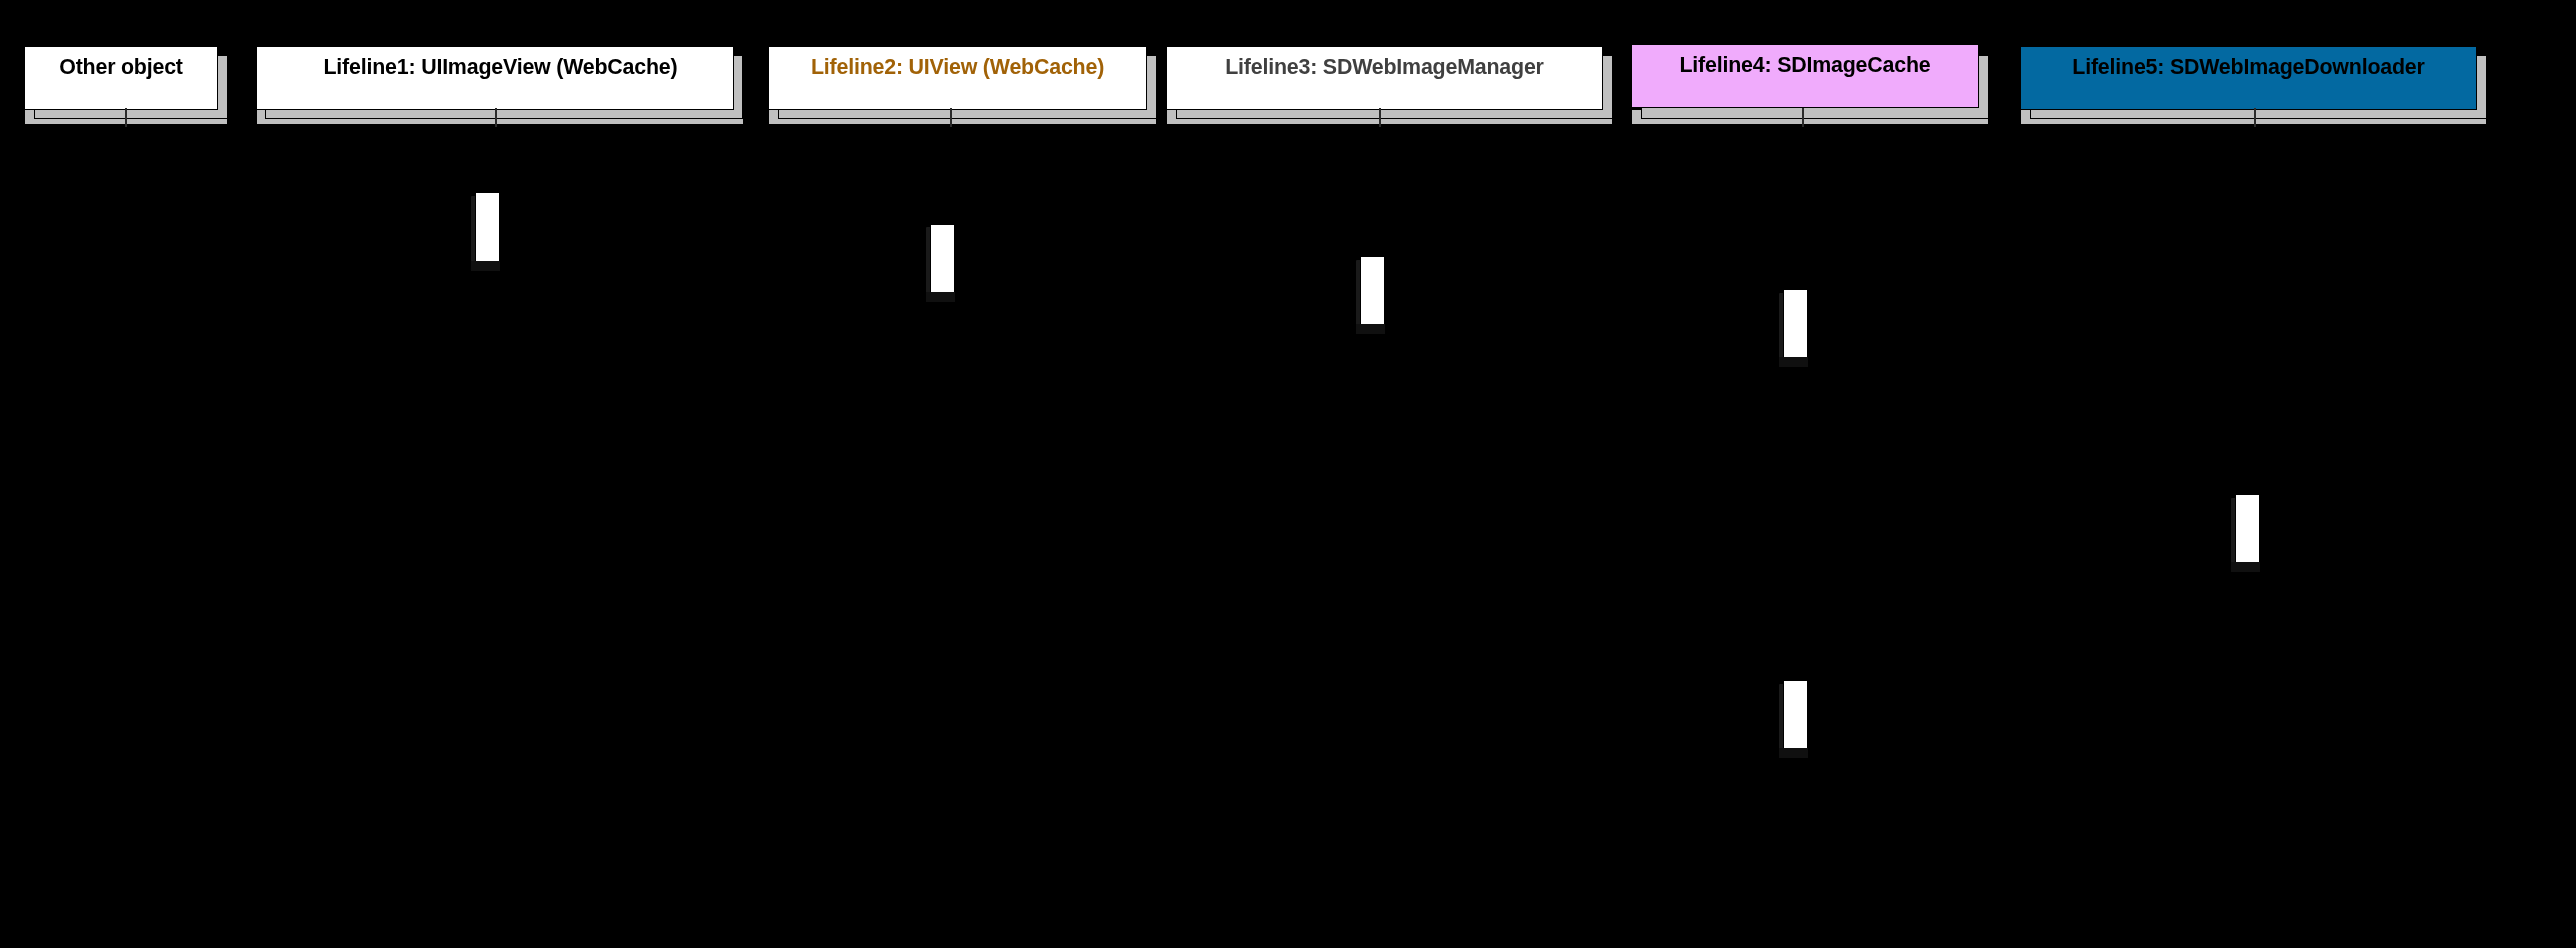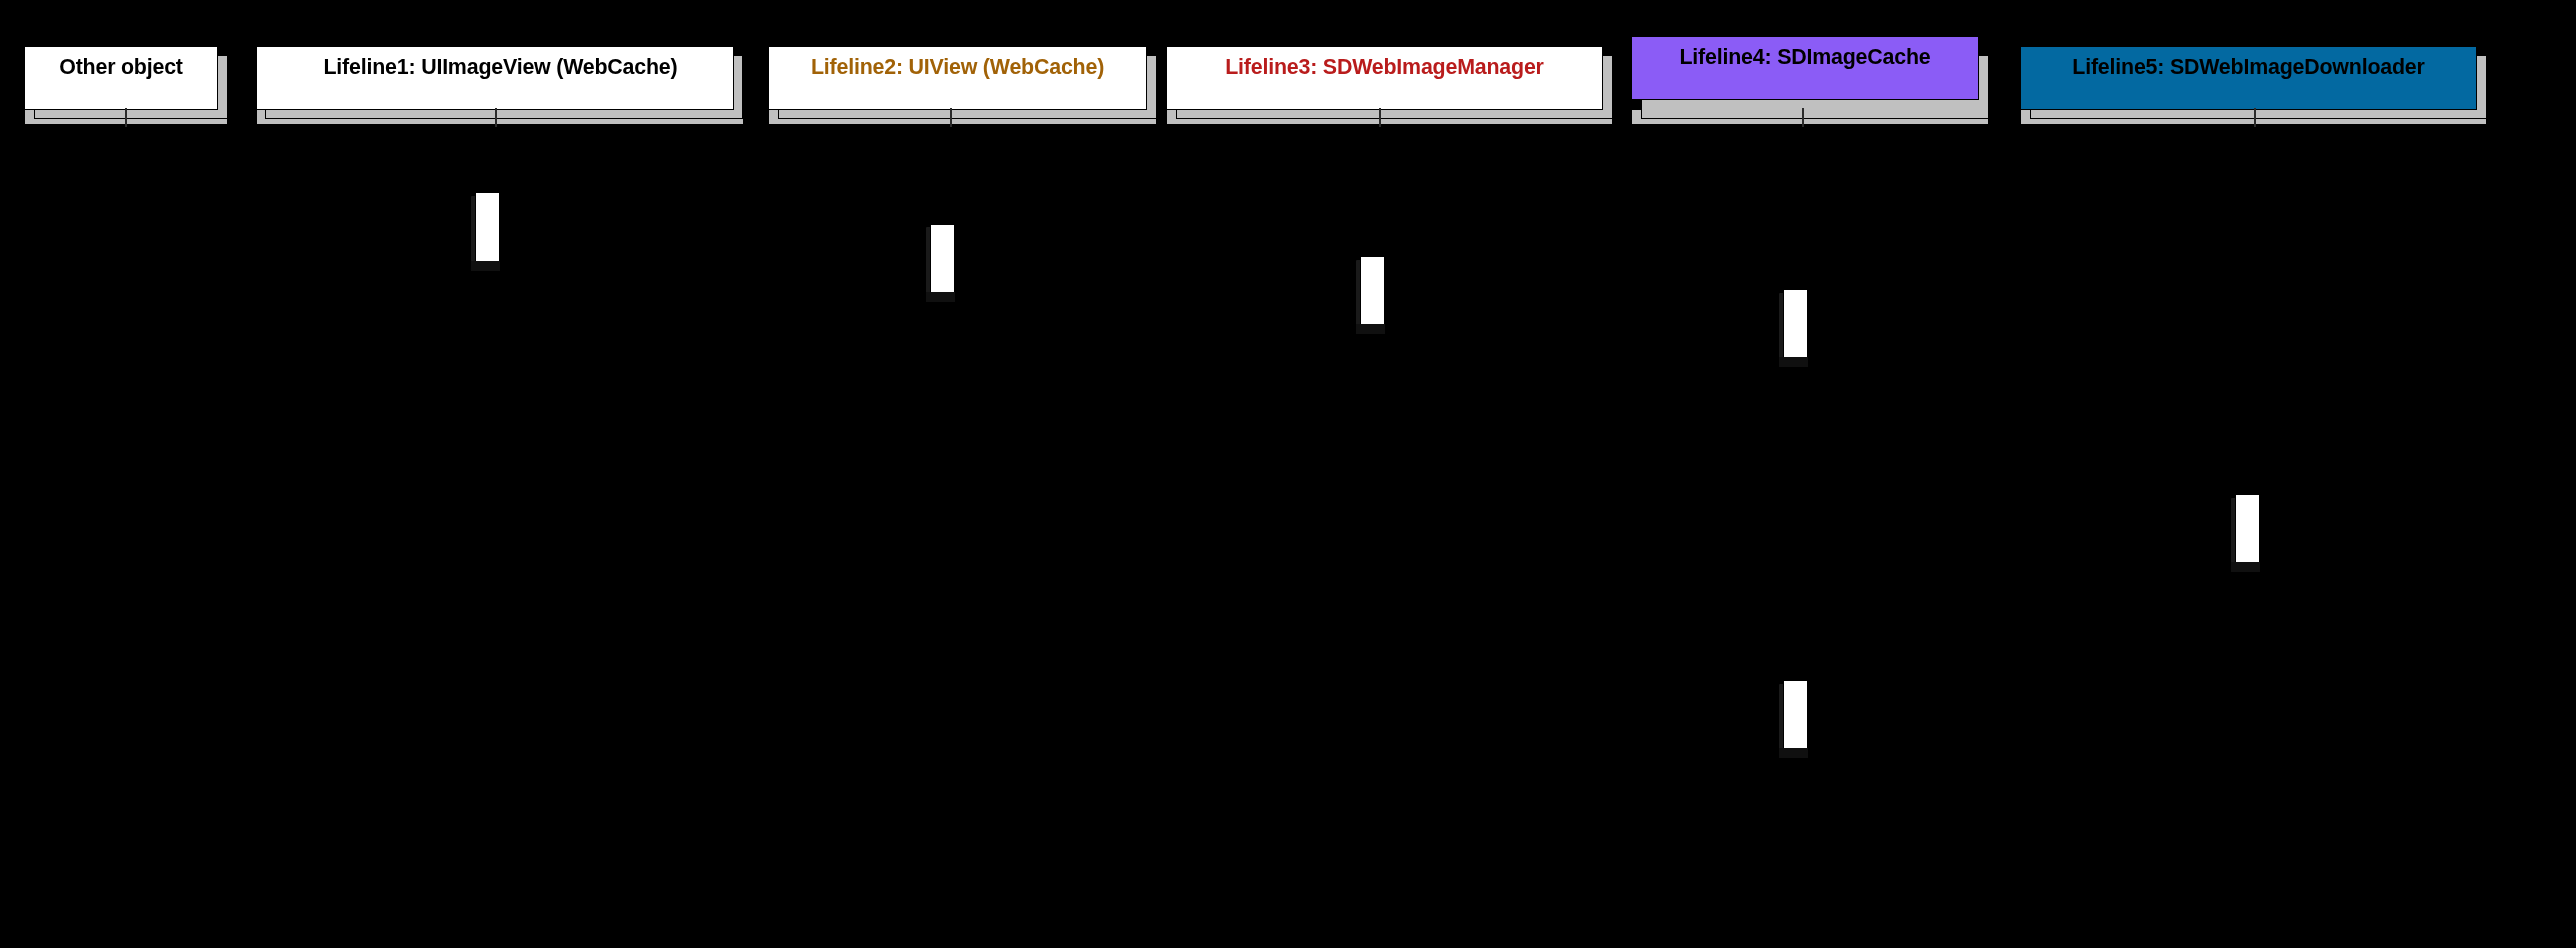--- a/index.html
+++ b/index.html
@@ -121,31 +121,31 @@
       </div>
       <div class="lifeline-tick" style="left: 950px; top: 108px; height: 19.4px;"></div>
       <div class="activation-shadow" style="left: 926px; top: 227px; width: 25px; height: 70px;"></div>
       <div class="activation" style="left: 930px; top: 224px; width: 25px; height: 70px; background: rgb(255, 255, 255); border-color: rgb(0, 0, 0);"></div>
       <div class="activation-foot" style="left: 926px; top: 292px; width: 29px; height: 9.7px;"></div>
     </div>
     <div class="lifeline" style="left: 0px;">
       <div class="lifeline-band" style="left: 1166px; top: 110px; width: 447px; height: 13.6px; background: rgb(192, 192, 192);"></div>
       <div class="header-shadow" style="left: 1176px; top: 55px; width: 437px; height: 64px; background: rgb(192, 192, 192);"></div>
       <div class="header-box" style="left: 1166px; top: 46px; width: 437px; height: 64px; background: rgb(255, 255, 255); border-color: rgb(0, 0, 0);">
-        <div class="header-label" style="color: #b91c1c;">Lifeline3: SDWebImageManager</div>
+        <div class="header-label" style="color: #404040;">Lifeline3: SDWebImageManager</div>
       </div>
       <div class="lifeline-tick" style="left: 1379px; top: 108px; height: 19.4px;"></div>
       <div class="activation-shadow" style="left: 1356px; top: 260px; width: 25px; height: 70px;"></div>
       <div class="activation" style="left: 1360px; top: 256px; width: 25px; height: 70px; background: rgb(255, 255, 255); border-color: rgb(0, 0, 0);"></div>
       <div class="activation-foot" style="left: 1356px; top: 324px; width: 29px; height: 9.7px;"></div>
     </div>
     <div class="lifeline" style="left: 0px;">
       <div class="lifeline-band" style="left: 1631px; top: 110px; width: 358px; height: 13.6px; background: rgb(192, 192, 192);"></div>
       <div class="header-shadow" style="left: 1641px; top: 55px; width: 348px; height: 64px; background: rgb(192, 192, 192);"></div>
-      <div class="header-box" style="left: 1631px; top: 36px; width: 348px; height: 64px; background: #8b5cf6; border-color: rgb(0, 0, 0);">
+      <div class="header-box" style="left: 1631px; top: 44px; width: 348px; height: 64px; background: #f0abfc; border-color: rgb(0, 0, 0);">
         <div class="header-label" style="color: rgb(0, 0, 0);">Lifeline4: SDImageCache</div>
       </div>
       <div class="lifeline-tick" style="left: 1802px; top: 108px; height: 19.4px;"></div>
       <div class="activation-shadow" style="left: 1779px; top: 293px; width: 25px; height: 70px;"></div>
       <div class="activation" style="left: 1783px; top: 289px; width: 25px; height: 70px; background: rgb(255, 255, 255); border-color: rgb(0, 0, 0);"></div>
       <div class="activation-foot" style="left: 1779px; top: 357px; width: 29px; height: 9.7px;"></div>
       <div class="activation-shadow" style="left: 1779px; top: 684px; width: 25px; height: 70px;"></div>
       <div class="activation" style="left: 1783px; top: 680px; width: 25px; height: 70px; background: rgb(255, 255, 255); border-color: rgb(0, 0, 0);"></div>
       <div class="activation-foot" style="left: 1779px; top: 748px; width: 29px; height: 9.7px;"></div>
     </div>

